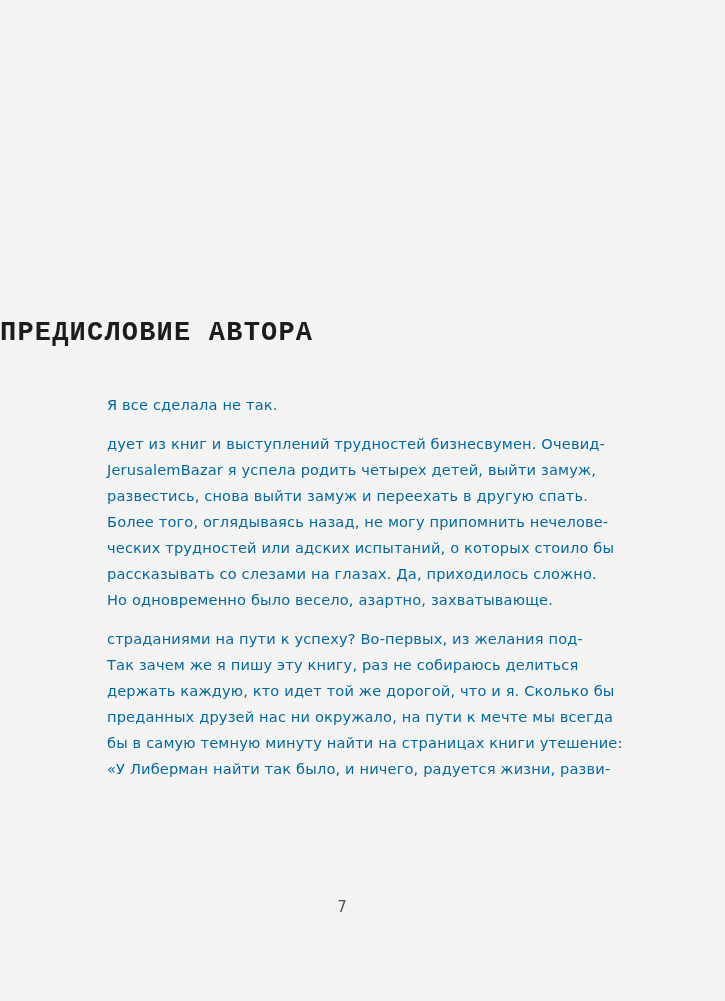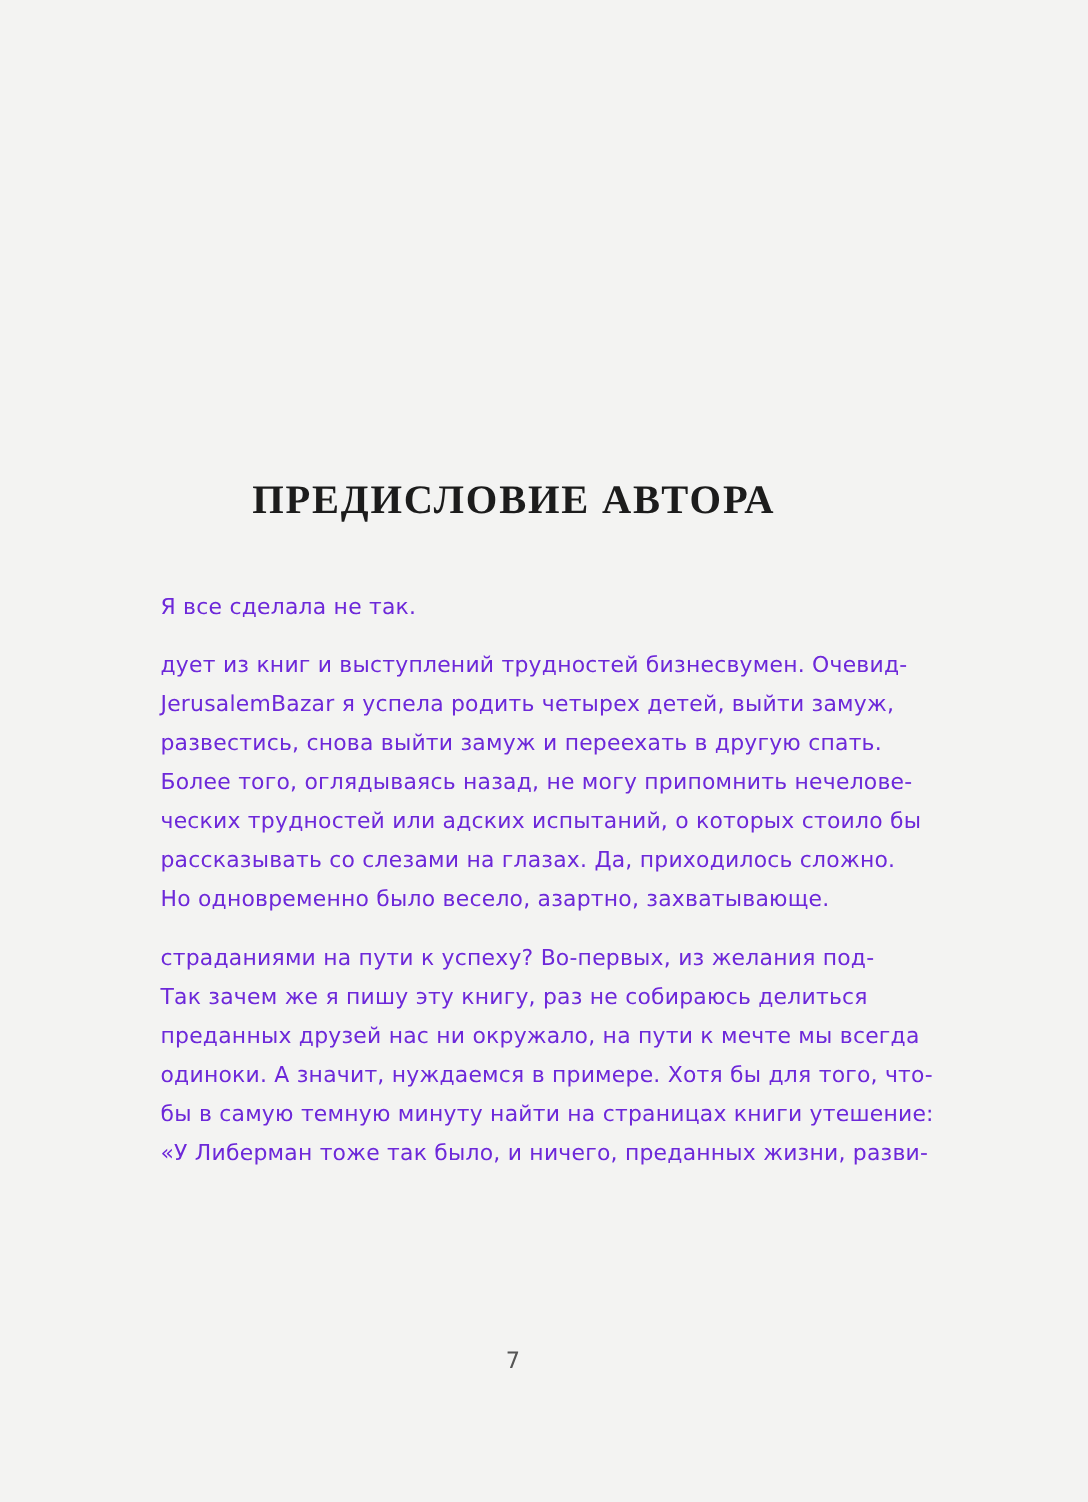--- a/index.html
+++ b/index.html
@@ -19,36 +19,36 @@
       position: absolute;
       left: 0; top: 0;
       width: 725px; height: 1001px;
       background: #f3f3f2;
     }
     .title {
       position: absolute;
       left: 0;
       width: 685px;
       top: 318px;
-      text-align: center;
-      font-family: Liberation Serif, serif;
+      text-align: left;
+      font-family: Liberation Mono, monospace;
       font-size: 27px;
       font-weight: bold;
       letter-spacing: 1.2px;
       color: #1c1c1c;
       margin: 0;
     }
     .body-text {
       position: absolute;
       left: 107px;
       width: 470px;
       top: 392px;
       font-size: 14.6px;
       line-height: 26px;
-      color: #6d28d9;
+      color: #0369a1;
       letter-spacing: 0.15px;
     }
     .para {
       margin: 0 0 13px 0;
     }
     .line {
       display: block;
       text-align: justify;
       text-align-last: justify;
       white-space: nowrap;
@@ -82,21 +82,21 @@
       <span class="line">JerusalemBazar я успела родить четырех детей, выйти замуж,</span>
       <span class="line">развестись, снова выйти замуж и переехать в другую спать.</span>
       <span class="line">Более того, оглядываясь назад, не могу припомнить нечелове-</span>
       <span class="line">ческих трудностей или адских испытаний, о которых стоило бы</span>
       <span class="line">рассказывать со слезами на глазах. Да, приходилось сложно.</span>
       <span class="line last">Но одновременно было весело, азартно, захватывающе.</span>
     </p>
     <p class="para">
       <span class="line">страданиями на пути к успеху? Во-первых, из желания под-</span>
       <span class="line">Так зачем же я пишу эту книгу, раз не собираюсь делиться</span>
+      <span class="line">держать каждую, кто идет той же дорогой, что и я. Сколько бы</span>
       <span class="line">преданных друзей нас ни окружало, на пути к мечте мы всегда</span>
-      <span class="line">одиноки. А значит, нуждаемся в примере. Хотя бы для того, что-</span>
       <span class="line">бы в самую темную минуту найти на страницах книги утешение:</span>
-      <span class="line">«У Либерман тоже так было, и ничего, преданных жизни, разви-</span>
+      <span class="line">«У Либерман найти так было, и ничего, радуется жизни, разви-</span>
     </p>
   </div>
 
   <div class="page-number">7</div>
 </div>
 
 </body></html>

